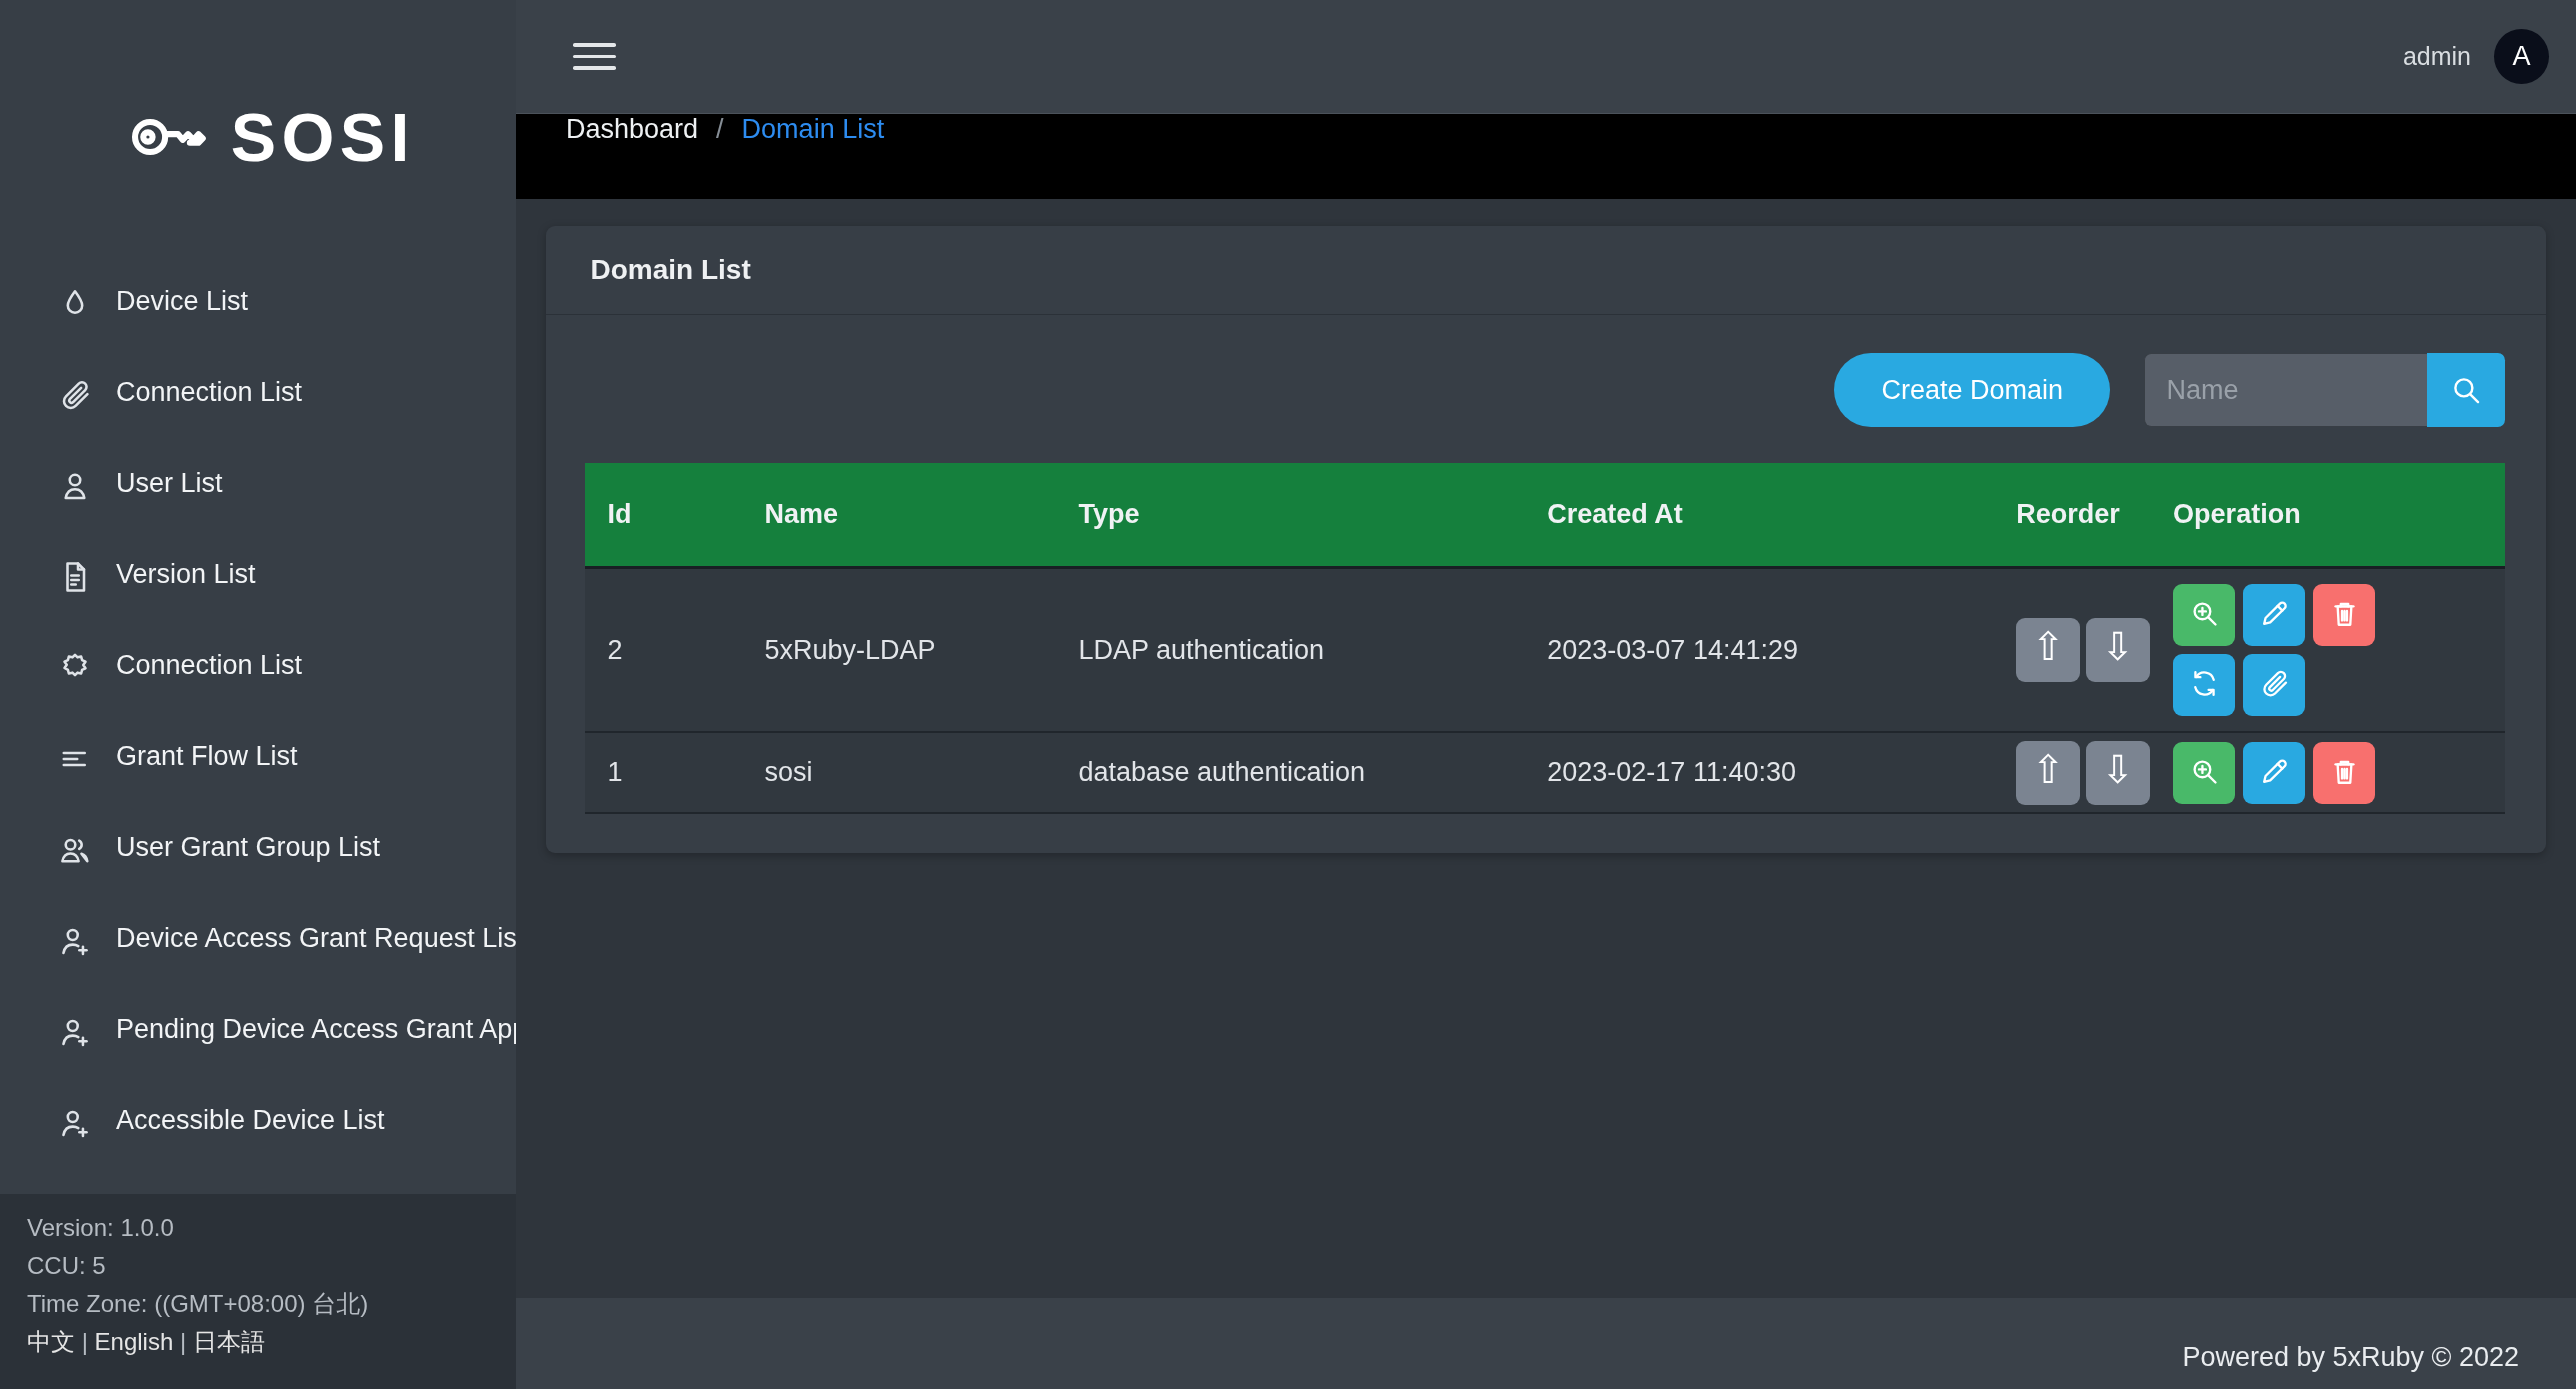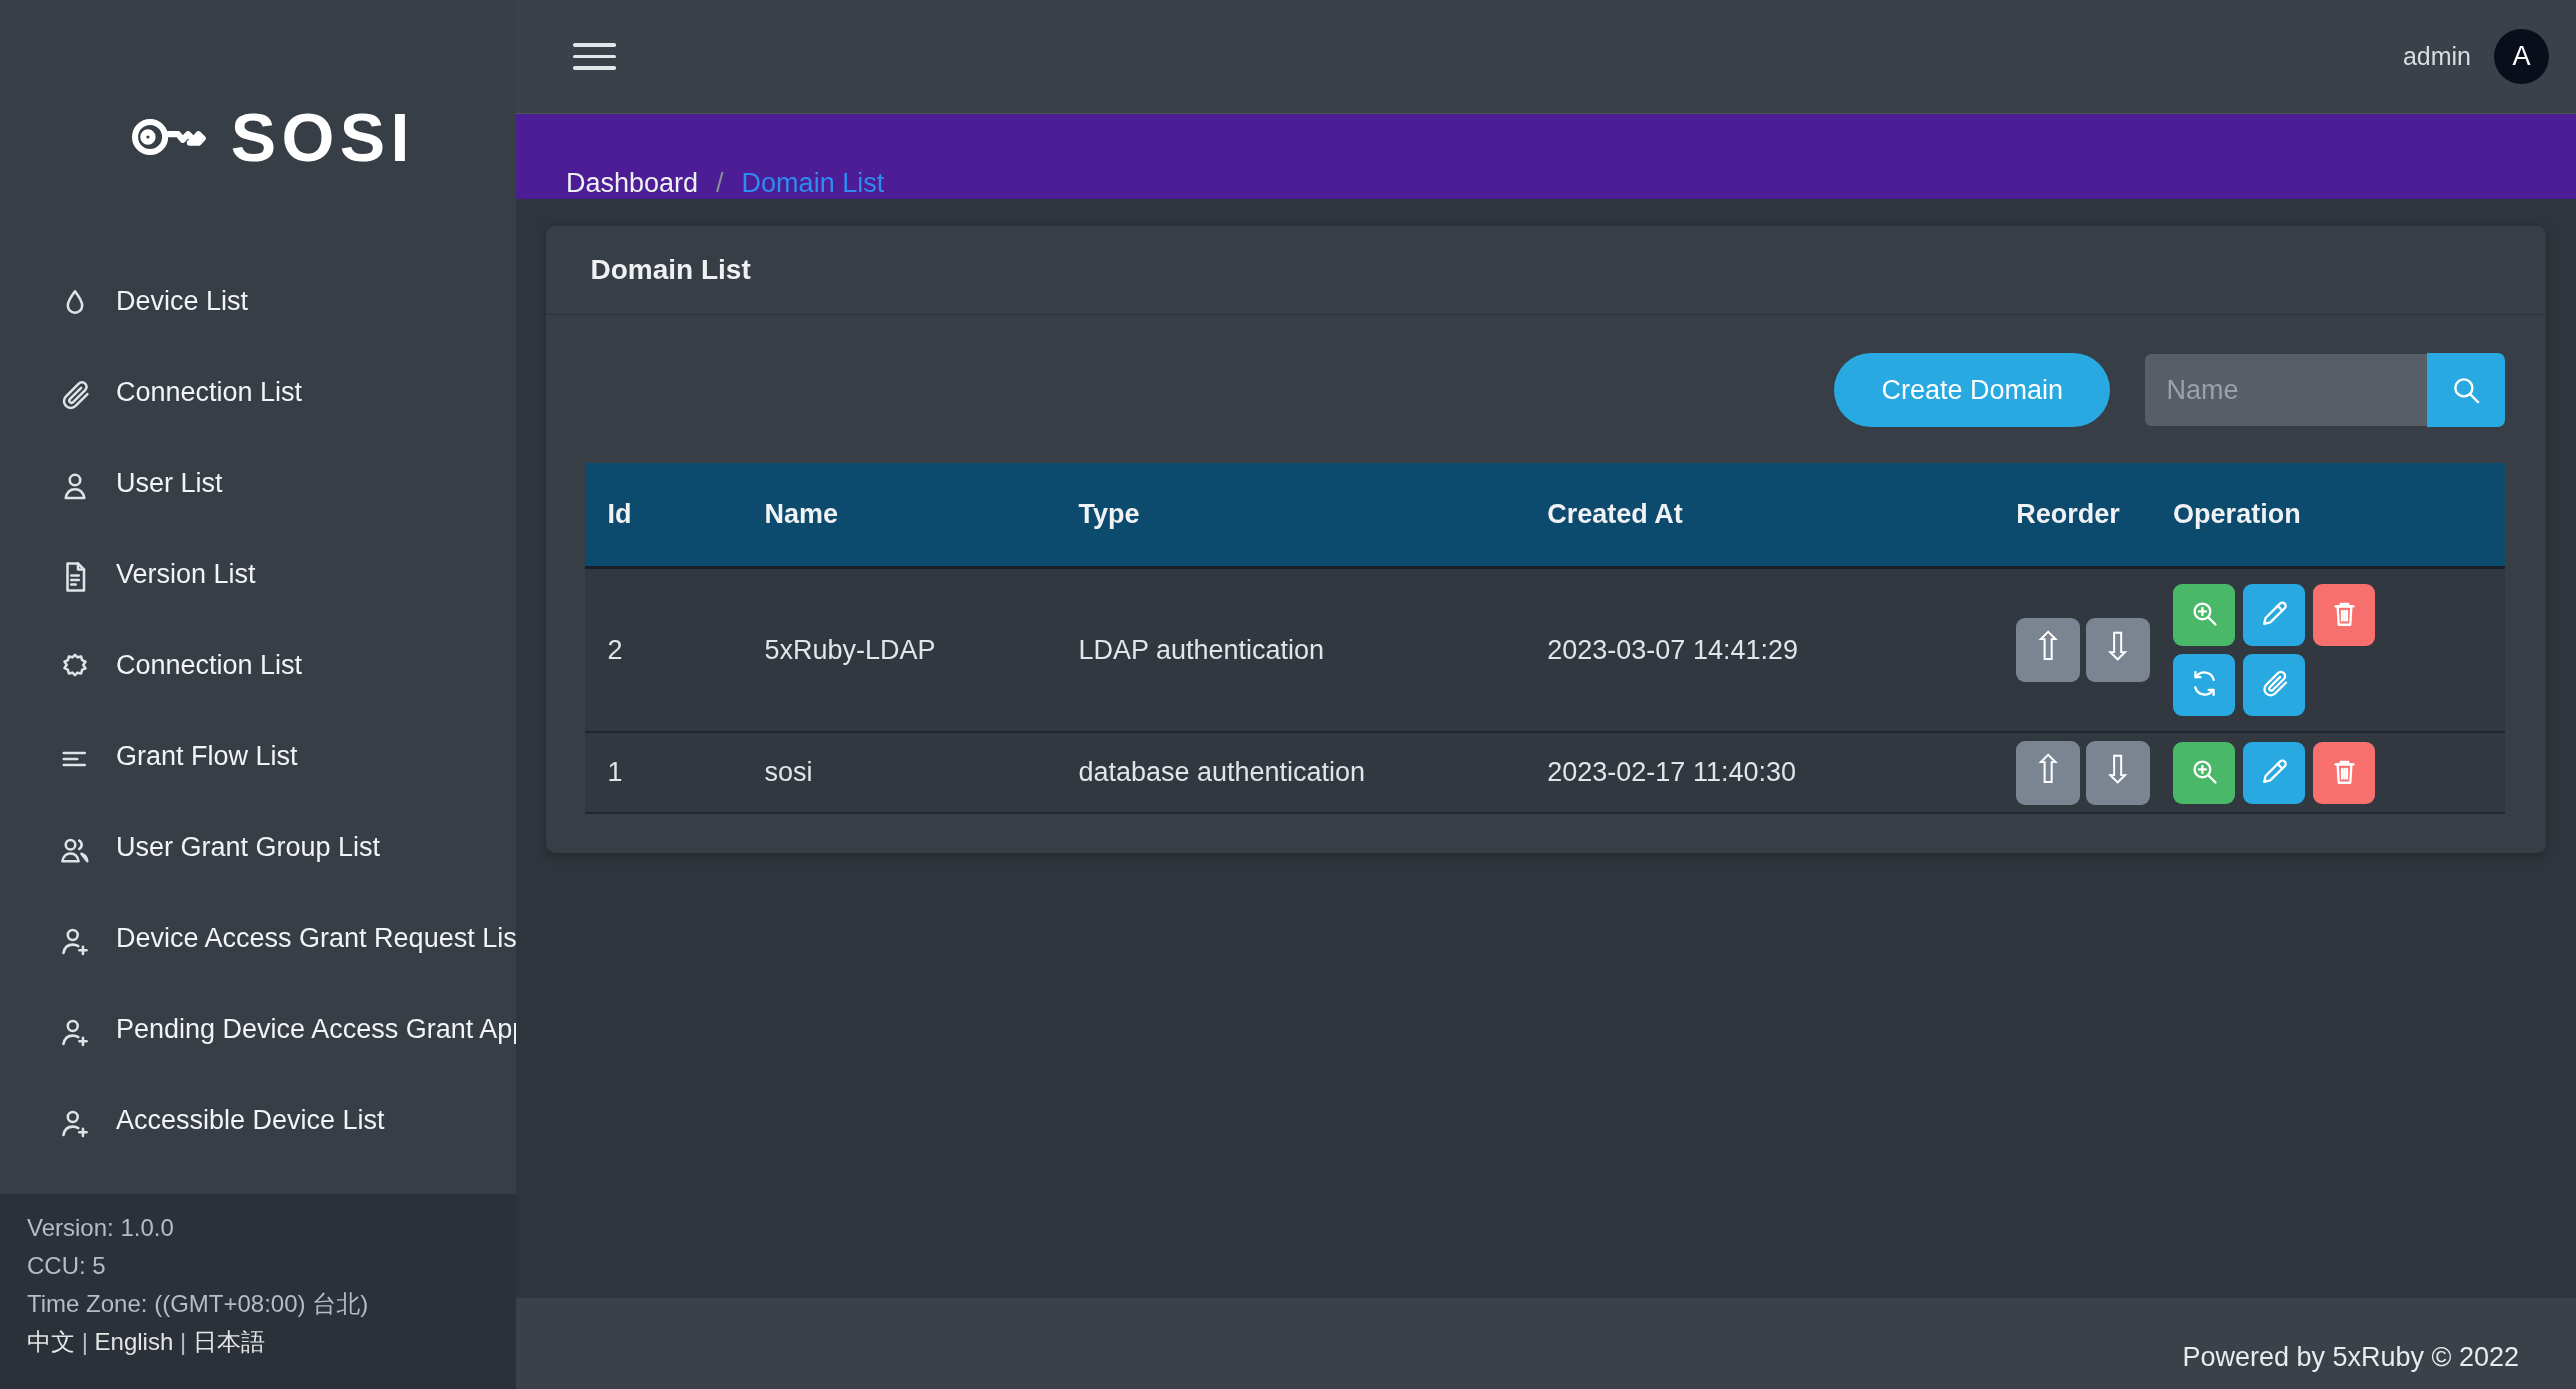--- a/index.html
+++ b/index.html
@@ -26,21 +26,21 @@
   .main { position:absolute; left:516px; top:0; width:2060px; height:1390px; }
   .topbar { height:114px; background:#3a4149; border-bottom:1.8px solid #4b525a;
     display:flex; align-items:center; }
   .hamburger { margin-left:57px; width:45px; cursor:pointer; }
   .hamburger span { display:block; width:43px; height:3.6px; background:#e4e7ea; border-radius:1.8px; margin:8px 0; }
   .topbar-right { margin-left:auto; display:flex; align-items:center; margin-right:27px; }
   .topbar-user { color:#d9dde1; font-size:25px; }
   .avatar { width:55px; height:55px; border-radius:50%; background:#0a0e1a; color:#fff;
     display:flex; align-items:center; justify-content:center; font-size:27px; margin-left:23px; cursor:pointer; }
 
-  .breadcrumb-bar { height:85px; background:#4c1d95; display:flex; align-items:flex-end;
+  .breadcrumb-bar { height:85px; background:#000000; display:flex; align-items:flex-start;
     padding-left:50px; font-size:27px; }
   .crumb-current { color:#eef1f3; cursor:pointer; }
   .crumb-sep { color:#868e96; margin:0 18px; }
   .crumb-active { color:#2d8cf0; cursor:pointer; }
 
   .content { height:1072px; background:#2f353c; }
   .card { margin:27px 30px 0 29.5px; height:627px; background:#373e46; border-radius:9px;
     box-shadow:0 2.7px 9px rgba(0,0,0,.25); overflow:hidden; }
   .card-header { height:89px; display:flex; align-items:center; padding-left:45px;
     font-size:28px; font-weight:700; color:#eff1f3; border-bottom:1.8px solid #2b3138; }
@@ -52,21 +52,21 @@
   .search-group { display:flex; margin-left:34px; }
   .search-input { width:283px; height:74px; background:#575e68; border:1.8px solid #383e45;
     border-right:none; border-radius:7.2px 0 0 7.2px; font-size:27px; color:#e4e7ea; padding:0 21.5px;
     font-family:inherit; outline:none; }
   .search-input::placeholder { color:#9aa1a9; }
   .search-btn { width:78px; height:74px; background:#29a9e1; border:none; border-radius:0 7.2px 7.2px 0;
     color:#fff; cursor:pointer; display:flex; align-items:center; justify-content:center; }
   .search-btn svg { width:34px; height:34px; }
 
   .dtable { margin-top:36px; width:100%; font-size:27px; color:#e2e5e9; }
-  .thead { display:flex; background:#0c4a6e; height:106px; align-items:center;
+  .thead { display:flex; background:#15803d; height:106px; align-items:center;
     font-weight:700; color:#f0f2f4; border-bottom:3.6px solid #191e24; }
   .trow { display:flex; background:#31383f; align-items:center; border-bottom:2.7px solid #20262c; }
   .trow.tall { height:164px; } .trow.short { height:81px; }
   .cell { padding-left:23px; overflow:hidden; white-space:nowrap; }
   .c0{width:157px;} .c1{width:314px;} .c2{width:469px;} .c3{width:469px;} .c4{width:157px;} .c5{width:355px;}
 
   .reorder-group { display:flex; gap:5.4px; }
   .btn-reorder { width:64px; height:64px; border:none; border-radius:9px; background:#7b8491;
     color:#fff; font-size:39px; line-height:64px; cursor:pointer; font-family:"DejaVu Sans", sans-serif;
     display:flex; align-items:center; justify-content:center; padding-bottom:5.4px; }

